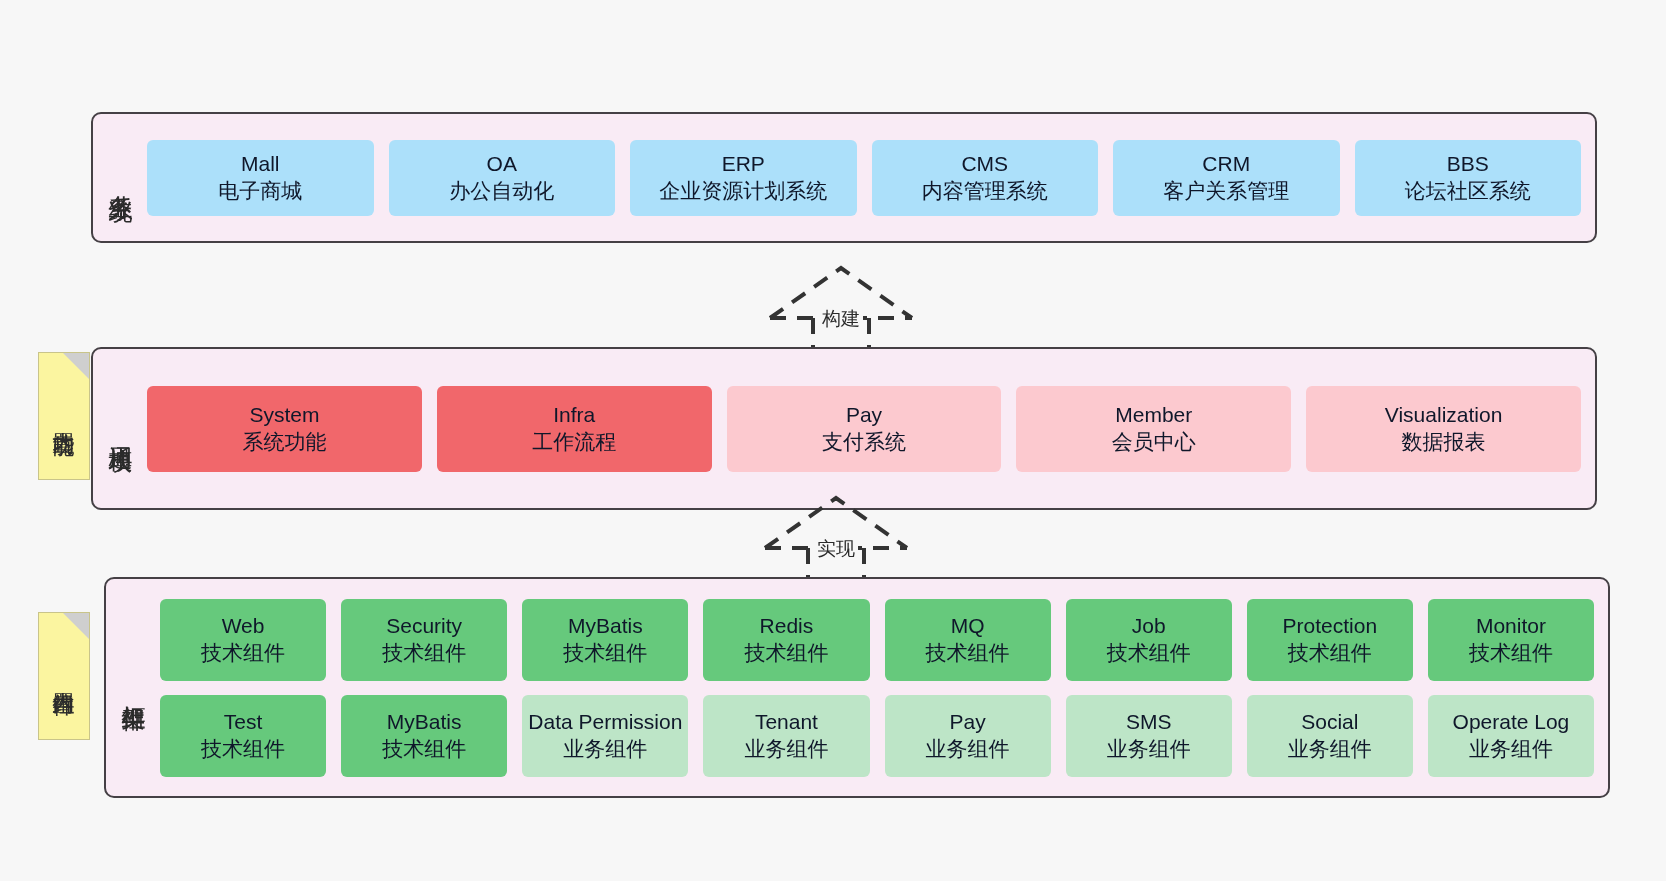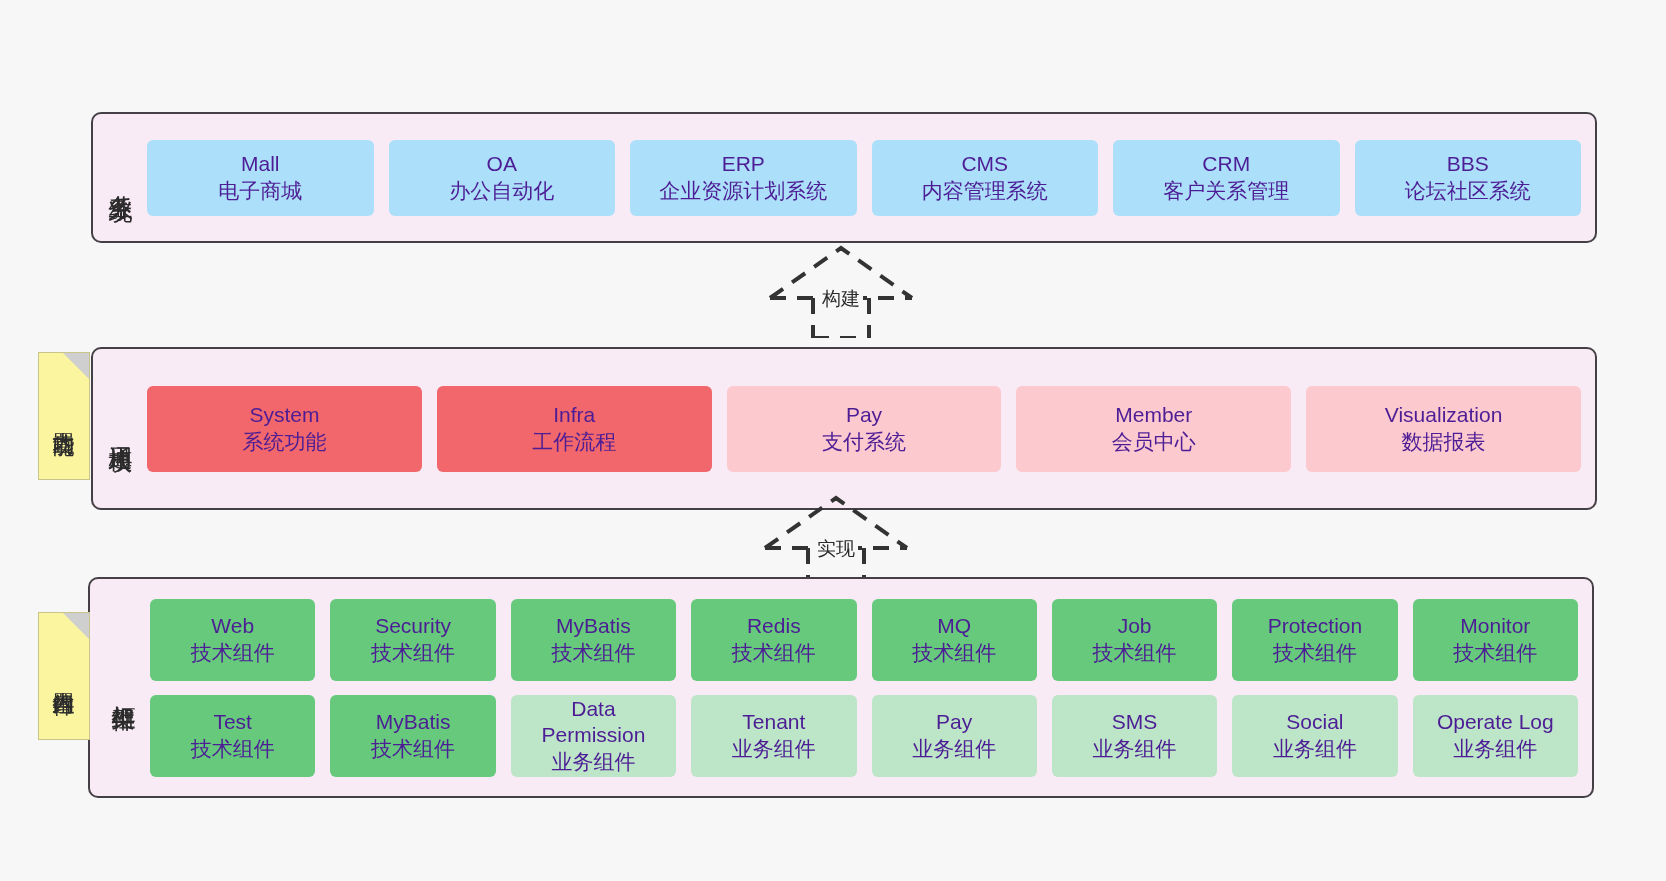--- a/index.html
+++ b/index.html
@@ -64,21 +64,21 @@
   .card {
     flex: 1 1 0;
     border-radius: 6px;
     display: flex;
     flex-direction: column;
     align-items: center;
     justify-content: center;
     text-align: center;
     font-size: 21px;
     line-height: 1.24;
-    color: #4c1d95;
+    color: #0f172a;
     box-sizing: border-box;
     padding: 4px 6px;
   }
   .card .l1 { display: block; }
   .card .l2 { display: block; }
 
   .c-blue       { background: #ace0fa; }
   .c-red        { background: #f1676b; }
   .c-pink       { background: #fcc9cf; }
   .c-green      { background: #66c97c; }
@@ -89,21 +89,21 @@
     left: 91px;  top: 112px;  width: 1506px; height: 131px;
   }
   #layer-business .card { height: 76px; }
 
   #layer-common {
     left: 91px;  top: 347px;  width: 1506px; height: 163px;
   }
   #layer-common .card { height: 86px; }
 
   #layer-framework {
-    left: 88px;  top: 577px;  width: 1506px; height: 221px; padding-left: 6px;
+    left: 104px;  top: 577px;  width: 1506px; height: 221px;
   }
   #layer-framework .card { height: 82px; }
 
   
   .note {
     position: absolute;
     width: 52px;
     background: #fbf5a0;
     border: 1px solid #c9c48a;
     box-sizing: border-box;
@@ -140,21 +140,21 @@
     position: absolute;
     left: 50%;
     transform: translateX(-50%);
     bottom: 26px;
     background: #f7f7f7;
     padding: 0 3px;
     font-size: 19px;
     color: #2b2b2b;
     white-space: nowrap;
   }
-  #arrow-build  { left: 756px; top: 242px; }
+  #arrow-build  { left: 756px; top: 262px; }
   #arrow-impl   { left: 751px; top: 492px; }
 </style>
 </head>
 <body>
 
 <div id="canvas">
 
   <div class="layer" id="layer-business">
     <div class="layer-title">业务系统</div>
     <div class="layer-body">

